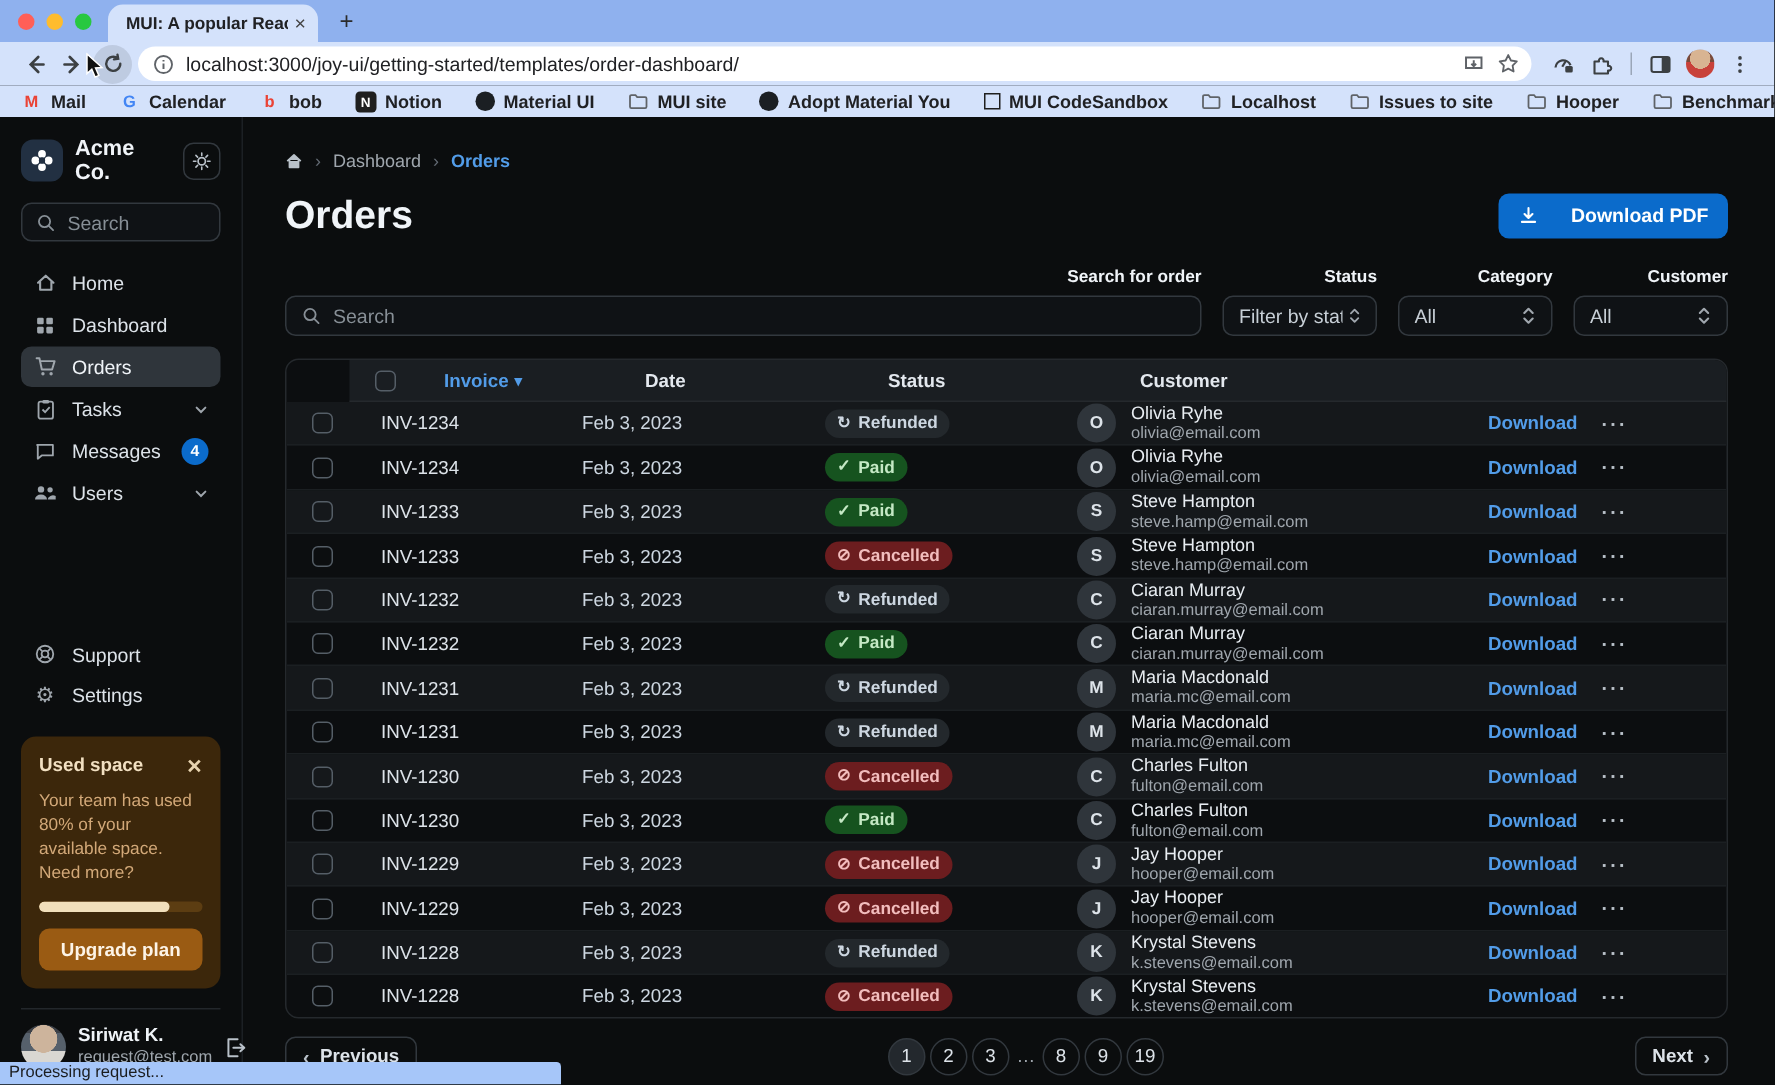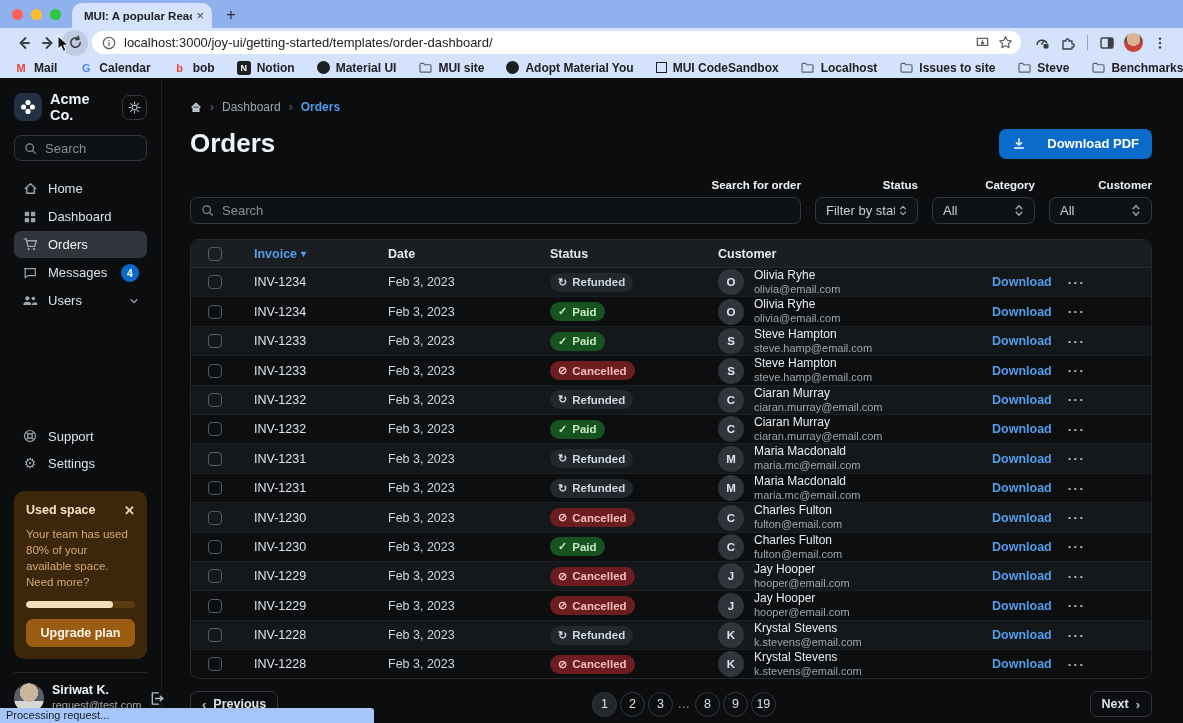--- a/index.html
+++ b/index.html
@@ -79,21 +79,21 @@
   .filters { display:flex; gap:14px; align-items:flex-end; margin-bottom:15px; }
   .fcol { display:flex; flex-direction:column; gap:6px; }
   .f-grow { flex:1; }
   .flabel { font-size:11.5px; font-weight:700; color:#F0F4F8;text-align:right; }
   .fbox { height:27px; border:1px solid #32383E; background:#0F1215; border-radius:7px; display:flex; align-items:center; gap:8px; padding:0 10px; color:#878F96; font-size:13px; }
   .fselect { width:103px; color:#C7CFD6; justify-content:space-between; gap:4px; }
   .fselect .selval { overflow:hidden; white-space:nowrap; }
 
   .sheet { border:1px solid #25292D; border-radius:9px; height:440px; overflow:hidden; background:#0C0E10; }
   .thead, .trow { display:grid; grid-template-columns:48px 134px 162px 164px 277px 1fr; align-items:center; }
-  .thead { height:28px; background:#1A1E22; font-size:12.5px; font-weight:700; color:#E3E8EE; border-bottom:1px solid #25292D; }
+  .thead { height:28px; background:#1A1E22; font-size:12.5px; font-weight:700; color:#E3E8EE; border-bottom:1px solid #25292D;margin-left:42px; }
   .th-inv { color:#529CE8; display:flex; align-items:center; gap:4px; padding-left:15px; }
   .sort-ic { font-size:10px; }
   .trow { height:29.4px; border-bottom:1px solid #1B1F22; font-size:12.5px; }
   .trow:nth-child(odd) { background:#15181B; }
   .c-center { display:flex; justify-content:center; }
   .checkbox { width:14px; height:14px; border:1px solid #555E67; border-radius:4px; background:transparent; }
   .c-pad { padding-left:15px; }
   .c-inv { color:#DDE3E9; }
   .c-date { color:#CDD7E1; }
   .chip { display:inline-flex; align-items:center; gap:5px; height:19px; padding:0 8px; border-radius:10px; font-size:11.5px; font-weight:600; }
@@ -255,21 +255,21 @@
         </svg>
       </span>
       <span>Issues to site</span>
     </span>
   <span class="bm">
       <span class="fav">
         <svg width="13" height="11" viewBox="0 0 14 12">
           <path d="M1 2.5 a1 1 0 0 1 1-1 h3 l1.2 1.5 H12 a1 1 0 0 1 1 1 v6 a1 1 0 0 1 -1 1 H2 a1 1 0 0 1 -1-1 Z" stroke="#5F6368" stroke-width="1.3" fill="none"></path>
         </svg>
       </span>
-      <span>Steve</span>
+      <span>Hooper</span>
     </span>
   <span class="bm">
       <span class="fav">
         <svg width="13" height="11" viewBox="0 0 14 12">
           <path d="M1 2.5 a1 1 0 0 1 1-1 h3 l1.2 1.5 H12 a1 1 0 0 1 1 1 v6 a1 1 0 0 1 -1 1 H2 a1 1 0 0 1 -1-1 Z" stroke="#5F6368" stroke-width="1.3" fill="none"></path>
         </svg>
       </span>
       <span>Benchmarks</span>
     </span>
 </div>
@@ -329,20 +329,35 @@
             <svg width="15" height="15" viewBox="0 0 16 16">
               <path d="M1.5 2 h2 l1.7 8 h7.3 l1.8 -6 H4.4" stroke="currentColor" stroke-width="1.4" fill="none" stroke-linecap="round" stroke-linejoin="round"></path>
               <circle cx="6" cy="13" r="1.2" fill="currentColor"></circle>
               <circle cx="11.8" cy="13" r="1.2" fill="currentColor"></circle>
             </svg>
           </span>
         <span>Orders</span>
       </div>
       <div class="nav-item">
         <span class="ni">
+            <svg width="13" height="14" viewBox="0 0 14 16">
+              <rect x="1.5" y="2" width="11" height="13" rx="1.5" stroke="currentColor" stroke-width="1.4" fill="none"></rect>
+              <rect x="4.5" y="0.8" width="5" height="2.6" rx="1" fill="currentColor"></rect>
+              <path d="M4.5 8 l2 2 3.5 -3.8" stroke="currentColor" stroke-width="1.4" fill="none"></path>
+            </svg>
+          </span>
+        <span>Tasks</span>
+        <span class="nav-chev">
+            <svg width="10" height="10" viewBox="0 0 12 12">
+              <path d="M2.5 4.5 L6 8 L9.5 4.5" stroke="currentColor" stroke-width="1.6" fill="none" stroke-linecap="round"></path>
+            </svg>
+          </span>
+      </div>
+      <div class="nav-item">
+        <span class="ni">
             <svg width="14" height="14" viewBox="0 0 16 16">
               <path d="M2 3 h12 v8 H5.5 L2.5 13.5 V3 Z" stroke="currentColor" stroke-width="1.4" fill="none" stroke-linejoin="round"></path>
             </svg>
           </span>
         <span>Messages</span>
         <span class="nav-badge">4</span>
       </div>
       <div class="nav-item">
         <span class="ni">
             <svg width="16" height="13" viewBox="0 0 18 14">

